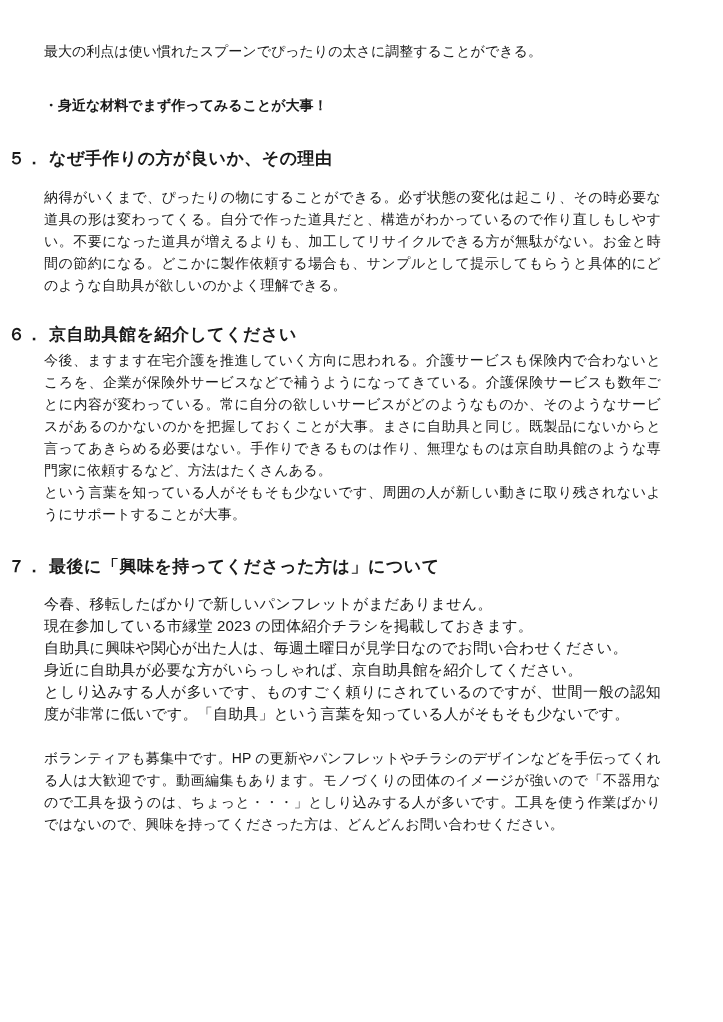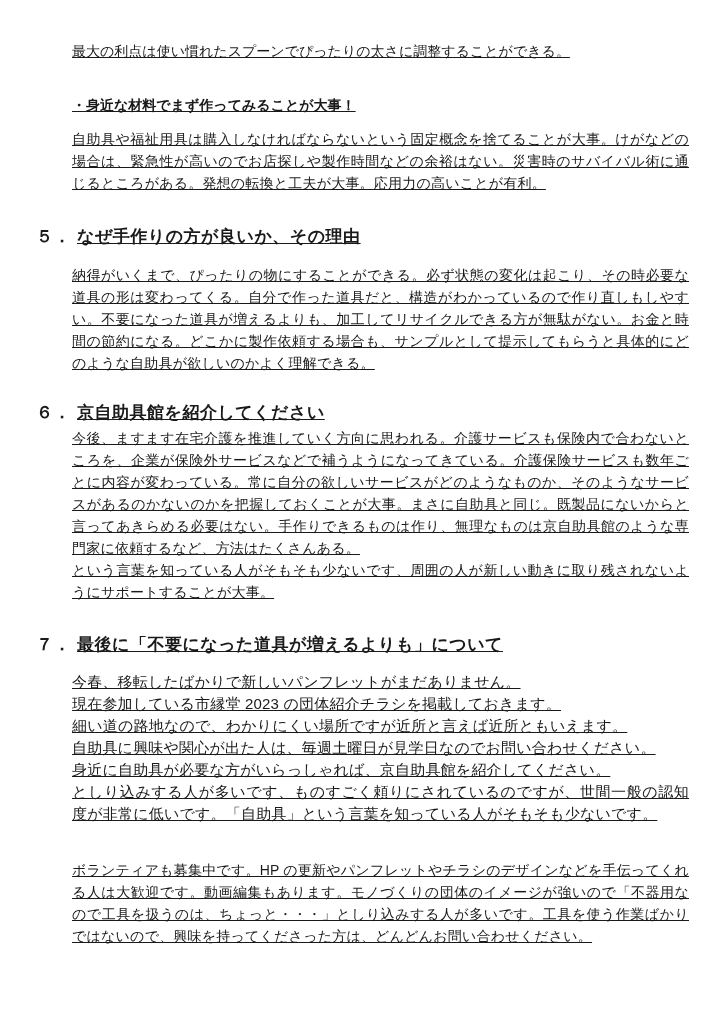--- a/index.html
+++ b/index.html
@@ -9,22 +9,21 @@
   }
   .page {
     position: relative;
     width: 723px;
     height: 1022px;
     background: #ffffff;
     overflow: hidden;
     font-family: "Liberation Sans", sans-serif;
     color: #1a1a1a;
     box-sizing: border-box;
-    padding: 40px 23px 0 72px;
-    text-decoration: underline;
+    padding: 40px 23px 0 44px;
   }
   .textcol {
     width: 617px;
   }
   p {
     margin: 0;
   }
   .body-par {
     font-size: 14px;
     line-height: 22px;
@@ -62,57 +61,55 @@
   .after-h6 { margin-top: 1px; }
   .after-h7 { margin-top: 13px; }
   .cont-par { margin-top: 0; }
   .info-line {
     font-size: 15px;
     line-height: 22px;
     text-align: justify;
     letter-spacing: 0.2px;
   }
   .closing-par {
-    margin-top: 34px;
+    margin-top: 22px;
   }
 </style>
 </head>
 <body>
 
 <div class="page">
   <div class="textcol">
 
     <p class="intro-line">最大の利点は使い慣れたスプーンでぴったりの太さに調整することができる。</p>
 
     <p class="bullet-note">・身近な材料でまず作ってみることが大事！</p>
 
-    <p class="body-par intro-par">自助具や福祉用具は購入しなければならないという固定概念を捨てることが大事。けがなどの場合は、緊急性が高いのでお店探しや製作時間などの余裕はない。災害時のサバイバル術に通じるところがある。発想の転換と工夫が大事。応用力の高いことが有利。</p>
 
     <div>
       <h2 class="section-heading h5">
         <span class="num">５．</span><span>なぜ手作りの方が良いか、その理由</span>
       </h2>
       <p class="body-par after-h5">納得がいくまで、ぴったりの物にすることができる。必ず状態の変化は起こり、その時必要な道具の形は変わってくる。自分で作った道具だと、構造がわかっているので作り直しもしやすい。不要になった道具が増えるよりも、加工してリサイクルできる方が無駄がない。お金と時間の節約になる。どこかに製作依頼する場合も、サンプルとして提示してもらうと具体的にどのような自助具が欲しいのかよく理解できる。</p>
     </div>
 
     <div>
       <h2 class="section-heading h6">
         <span class="num">６．</span><span>京自助具館を紹介してください</span>
       </h2>
       <p class="body-par after-h6">今後、ますます在宅介護を推進していく方向に思われる。介護サービスも保険内で合わないところを、企業が保険外サービスなどで補うようになってきている。介護保険サービスも数年ごとに内容が変わっている。常に自分の欲しいサービスがどのようなものか、そのようなサービスがあるのかないのかを把握しておくことが大事。まさに自助具と同じ。既製品にないからと言ってあきらめる必要はない。手作りできるものは作り、無理なものは京自助具館のような専門家に依頼するなど、方法はたくさんある。</p>
       <p class="body-par cont-par">という言葉を知っている人がそもそも少ないです、周囲の人が新しい動きに取り残されないようにサポートすることが大事。</p>
     </div>
 
     <div>
       <h2 class="section-heading h7">
-        <span class="num">７．</span><span>最後に「不要になった道具が増えるよりも」について</span>
+        <span class="num">７．</span><span>最後に「興味を持ってくださった方は」について</span>
       </h2>
       <p class="info-line after-h7">今春、移転したばかりで新しいパンフレットがまだありません。</p>
       <p class="info-line">現在参加している市縁堂 2023 の団体紹介チラシを掲載しておきます。</p>
-      <p class="info-line">細い道の路地なので、わかりにくい場所ですが近所と言えば近所ともいえます。</p>
       <p class="info-line">自助具に興味や関心が出た人は、毎週土曜日が見学日なのでお問い合わせください。</p>
       <p class="info-line">身近に自助具が必要な方がいらっしゃれば、京自助具館を紹介してください。</p>
       <p class="info-line">としり込みする人が多いです、ものすごく頼りにされているのですが、世間一般の認知度が非常に低いです。「自助具」という言葉を知っている人がそもそも少ないです。</p>
       <p class="body-par closing-par">ボランティアも募集中です。HP の更新やパンフレットやチラシのデザインなどを手伝ってくれる人は大歓迎です。動画編集もあります。モノづくりの団体のイメージが強いので「不器用なので工具を扱うのは、ちょっと・・・」としり込みする人が多いです。工具を使う作業ばかりではないので、興味を持ってくださった方は、どんどんお問い合わせください。</p>
     </div>
 
   </div>
 </div>
 
 </body></html>

